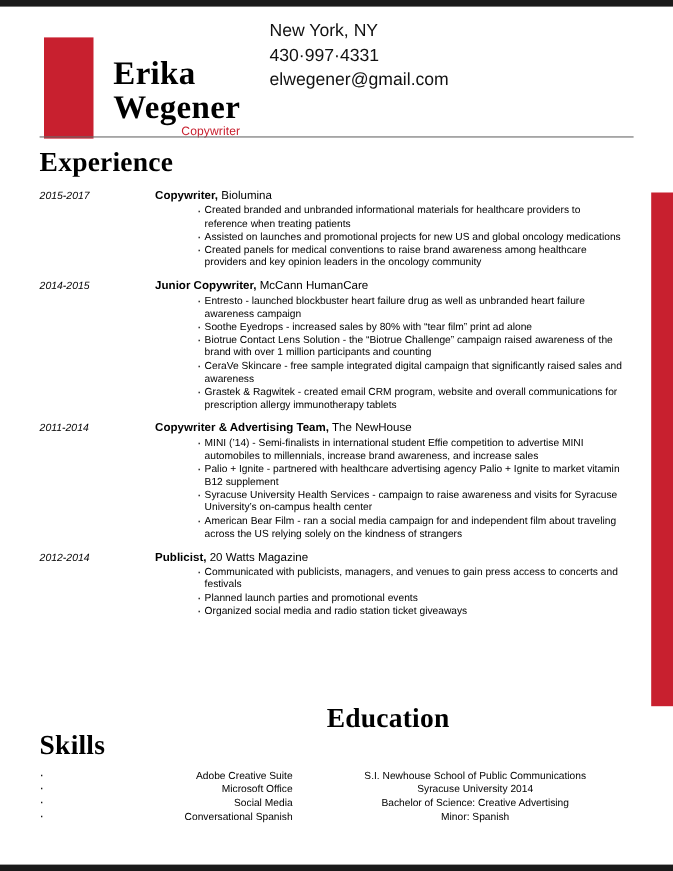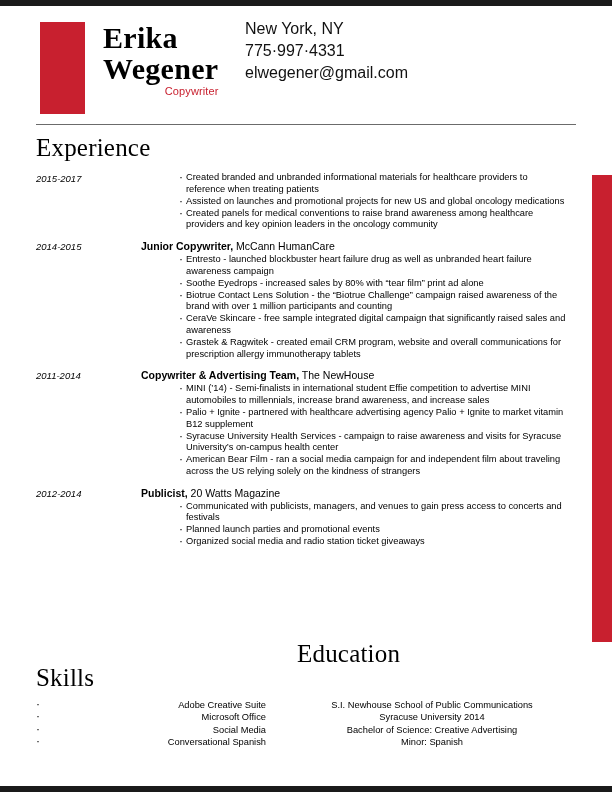--- a/index.html
+++ b/index.html
@@ -46,23 +46,23 @@
   
   .header {
     position: absolute;
     left: 40px;
     top: 18px;
     width: 535px;
     height: 95px;
   }
   .name-block {
     position: absolute;
-    left: 0; top: 4px;
+    left: 0; top: 16px;
     display: flex;
-    align-items: flex-start;
+    align-items: flex-end;
   }
   .red-slab {
     width: 45px;
     height: 92px;
     background: #c8202f;
     flex: none;
   }
   .name-text {
     margin-left: 18px;
     display: flex;
@@ -102,21 +102,21 @@
     top: 124px;
     width: 540px;
     height: 1px;
     background: #6b6b6b;
   }
 
   
   .section-title {
     font-family: "Liberation Serif", serif;
     font-size: 25px;
-    font-weight: 400;
+    font-weight: 700;
     color: #000;
     letter-spacing: 0.2px;
   }
 
   #experience-title {
     position: absolute;
     left: 36px;
     top: 134px;
   }
 
@@ -238,32 +238,33 @@
       <div class="name-text">
         <div class="name-line">Erika</div>
         <div class="name-line">Wegener</div>
         <div class="tagline">Copywriter</div>
       </div>
     </div>
   </div>
 
   <div class="contact">
     <div>New York, NY</div>
-    <div>775·997·4331</div>
+    <div>430·997·4331</div>
     <div>elwegener@gmail.com</div>
   </div>
 
   <div class="divider"></div>
 
   <div class="section-title" id="experience-title">Experience</div>
 
   <div class="experience-list" id="experience-list">
       <div class="job">
         <div class="job-dates">2015-2017</div>
         <div class="job-body">
+          <div class="job-title"><span class="role">Copywriter,</span><span class="company"> Biolumina</span></div>
           <ul class="bullets">
             <li>Created branded and unbranded informational materials for healthcare providers to reference when treating patients</li>
             <li>Assisted on launches and promotional projects for new US and global oncology medications</li>
             <li>Created panels for medical conventions to raise brand awareness among healthcare providers and key opinion leaders in the oncology community</li>
           </ul>
         </div>
       </div>
       <div class="job">
         <div class="job-dates">2014-2015</div>
         <div class="job-body">

